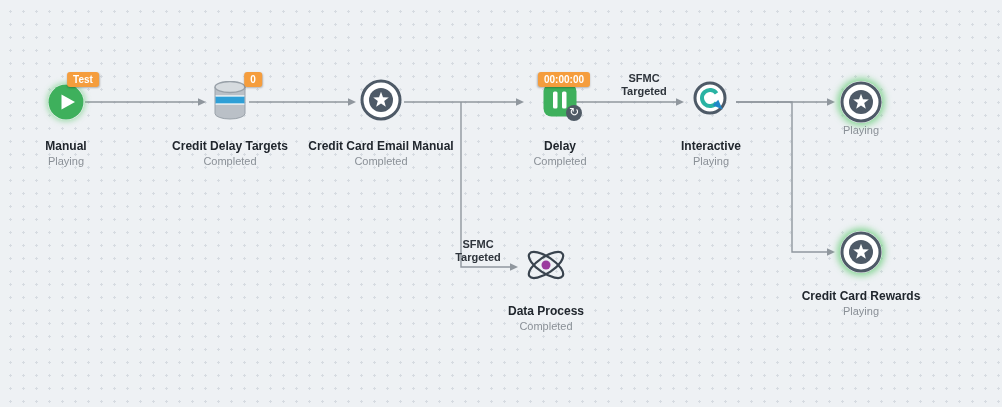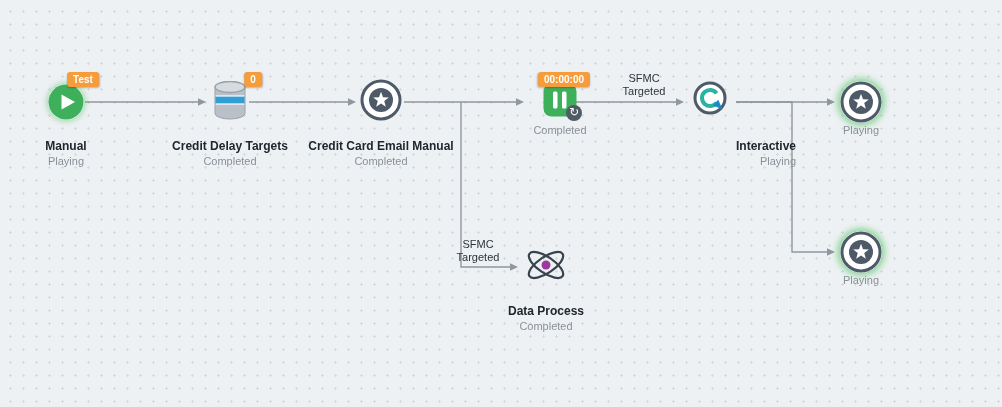--- a/index.html
+++ b/index.html
@@ -53,20 +53,21 @@
     z-index: 2;
   }
 
   .edge-label {
     position: absolute;
     width: 60px;
     font-size: 11px;
     color: #2e343b;
     text-align: center;
     line-height: 1.2;
+    font-weight: bold;
   }
 </style>
 </head>
 <body>
 
 <div class="canvas">
 
   <svg class="edges" width="1002" height="407">
     <g stroke="#90979e" stroke-width="1.4" fill="none">
       <line x1="85" y1="102" x2="199" y2="102"></line>
@@ -138,24 +139,25 @@
     <div class="icon-area">
       <span>
         <svg width="34" height="34" viewBox="0 0 34 34">
           <rect x="0.5" y="0.5" width="33" height="33" rx="8" fill="#3eb05c"></rect>
           <rect x="10" y="8.5" width="4.5" height="17" rx="1.5" fill="#fff"></rect>
           <rect x="19" y="8.5" width="4.5" height="17" rx="1.5" fill="#fff"></rect>
         </svg>
       </span>
     </div>
     <div class="mini-badge" style="left:91px; top:23px;">↻</div>
-    <div class="node-status">Completed</div>
-  </div>
-
-  <div class="node" style="left:626px; top:82px;text-align:right;">
+    <div class="node-label">Delay</div>
+    <div class="node-status">Completed</div>
+  </div>
+
+  <div class="node" style="left:626px; top:82px;">
     <div class="icon-area">
       <span>
         <svg width="44" height="44" viewBox="0 0 44 44">
           <circle cx="21" cy="20" r="15" fill="#fff" stroke="#4e5a67" stroke-width="3"></circle>
           <path d="M27.55 15.41 A8 8 0 1 0 27.55 24.59" fill="none" stroke="#2ab3a3" stroke-width="4"></path>
           <polygon points="33.5,31.5 23.7,27.3 29.3,21.7" fill="#1f86c9"></polygon>
         </svg>
       </span>
     </div>
     <div class="node-label">Interactive</div>
@@ -194,19 +196,20 @@
   <div class="node" style="left:776px; top:232px;">
     <div class="icon-area">
       <span class="glow">
         <svg width="42" height="42" viewBox="0 0 42 42">
           <circle cx="21" cy="21" r="19" fill="#fff" stroke="#4e5a67" stroke-width="3"></circle>
           <circle cx="21" cy="21" r="12" fill="#4e5a67"></circle>
           <polygon points="21,12.8 23,18.25 28.8,18.47 24.23,22.05 25.82,27.63 21,24.4 16.18,27.63 17.77,22.05 13.2,18.47 19,18.25" fill="#fff"></polygon>
         </svg>
       </span>
     </div>
+    <div class="node-label">Credit Card Rewards</div>
     <div class="node-status">Playing</div>
   </div>
 
   <div class="edge-label" style="left:614px; top:72px;">SFMC Targeted</div>
   <div class="edge-label" style="left:448px; top:238px;">SFMC Targeted</div>
 
 </div>
 
 </body></html>

